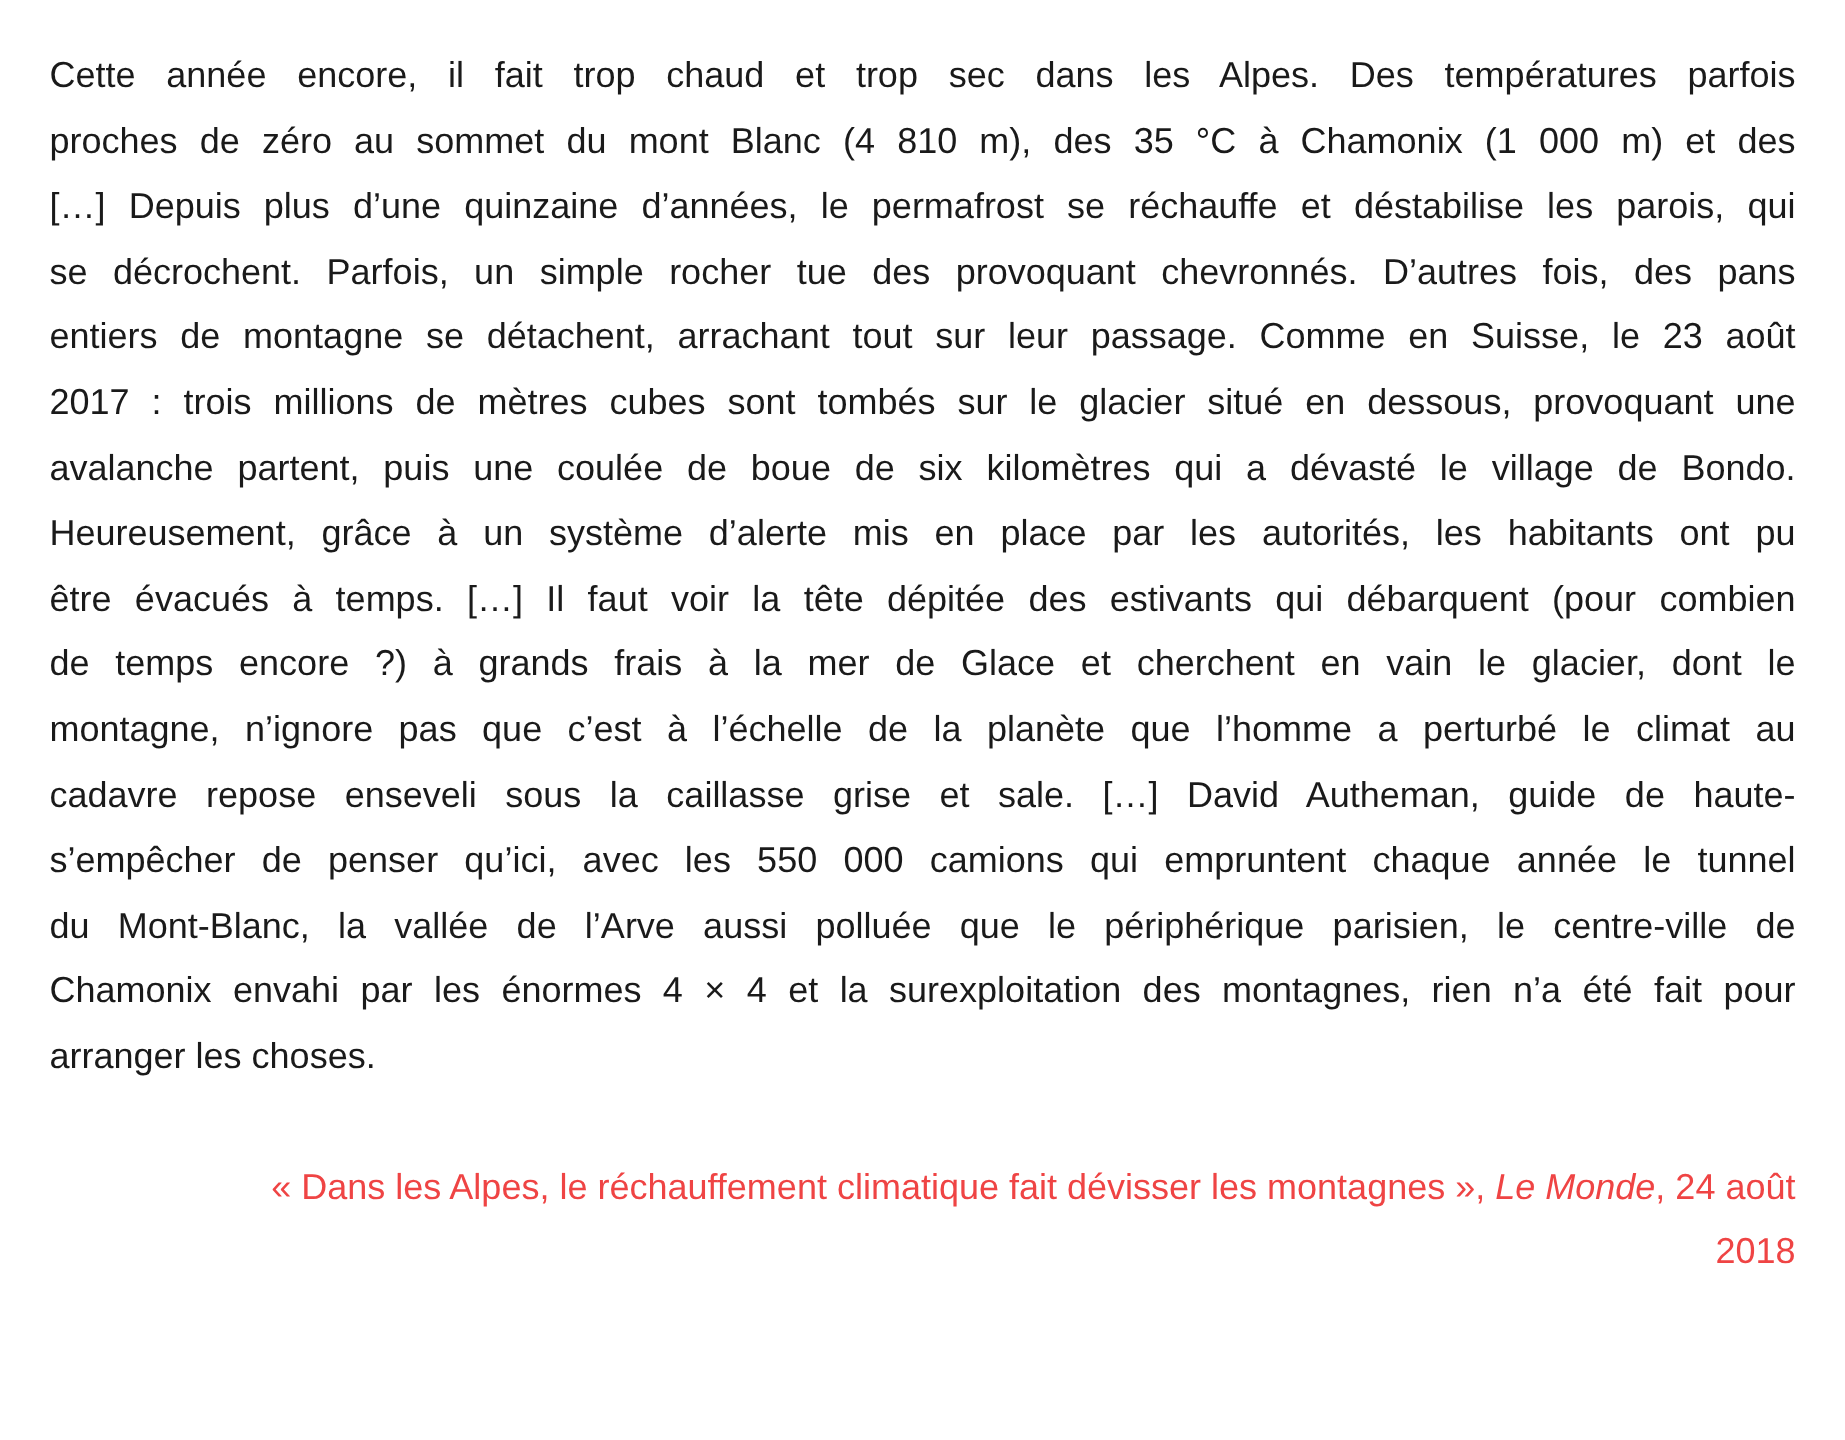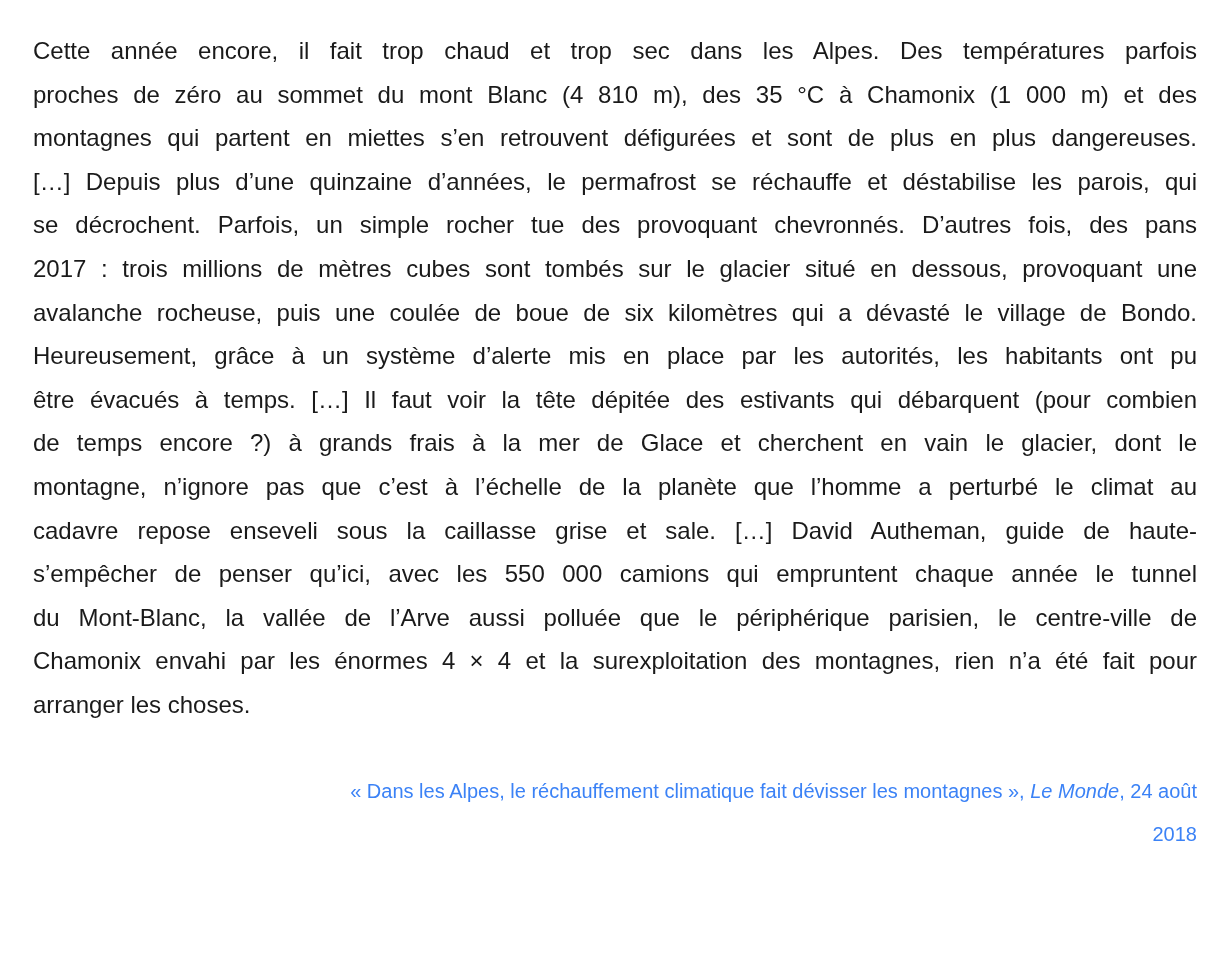--- a/index.html
+++ b/index.html
@@ -25,43 +25,43 @@
     text-align: justify;
     text-align-last: justify;
     white-space: normal;
     color: #1a1a1a;
   }
   .body-text .line.last-line {
     text-align-last: left;
   }
   .citation {
     margin-top: 43px;
-    font-size: 20px;
+    font-size: 24px;
     line-height: 43.6px;
     text-align: right;
-    color: #3b82f6;
+    color: #ef4444;
   }
   .citation em {
     font-style: italic;
   }
   .citation .year {
   }
 </style>
 </head>
 <body>
 
 <div class="page">
   <div class="body-text">
     <div class="line">Cette année encore, il fait trop chaud et trop sec dans les Alpes. Des températures parfois</div>
     <div class="line">proches de zéro au sommet du mont Blanc (4 810 m), des 35 °C à Chamonix (1 000 m) et des</div>
-    <div class="line">montagnes qui partent en miettes s’en retrouvent défigurées et sont de plus en plus dangereuses.</div>
     <div class="line">[…] Depuis plus d’une quinzaine d’années, le permafrost se réchauffe et déstabilise les parois, qui</div>
     <div class="line">se décrochent. Parfois, un simple rocher tue des provoquant chevronnés. D’autres fois, des pans</div>
+    <div class="line">entiers de montagne se détachent, arrachant tout sur leur passage. Comme en Suisse, le 23 août</div>
     <div class="line">2017 : trois millions de mètres cubes sont tombés sur le glacier situé en dessous, provoquant une</div>
-    <div class="line">avalanche rocheuse, puis une coulée de boue de six kilomètres qui a dévasté le village de Bondo.</div>
+    <div class="line">avalanche partent, puis une coulée de boue de six kilomètres qui a dévasté le village de Bondo.</div>
     <div class="line">Heureusement, grâce à un système d’alerte mis en place par les autorités, les habitants ont pu</div>
     <div class="line">être évacués à temps. […] Il faut voir la tête dépitée des estivants qui débarquent (pour combien</div>
     <div class="line">de temps encore ?) à grands frais à la mer de Glace et cherchent en vain le glacier, dont le</div>
     <div class="line">montagne, n’ignore pas que c’est à l’échelle de la planète que l’homme a perturbé le climat au</div>
     <div class="line">cadavre repose enseveli sous la caillasse grise et sale. […] David Autheman, guide de haute-</div>
     <div class="line">s’empêcher de penser qu’ici, avec les 550 000 camions qui empruntent chaque année le tunnel</div>
     <div class="line">du Mont-Blanc, la vallée de l’Arve aussi polluée que le périphérique parisien, le centre-ville de</div>
     <div class="line">Chamonix envahi par les énormes 4 × 4 et la surexploitation des montagnes, rien n’a été fait pour</div>
     <div class="line last-line">arranger les choses.</div>
   </div>

